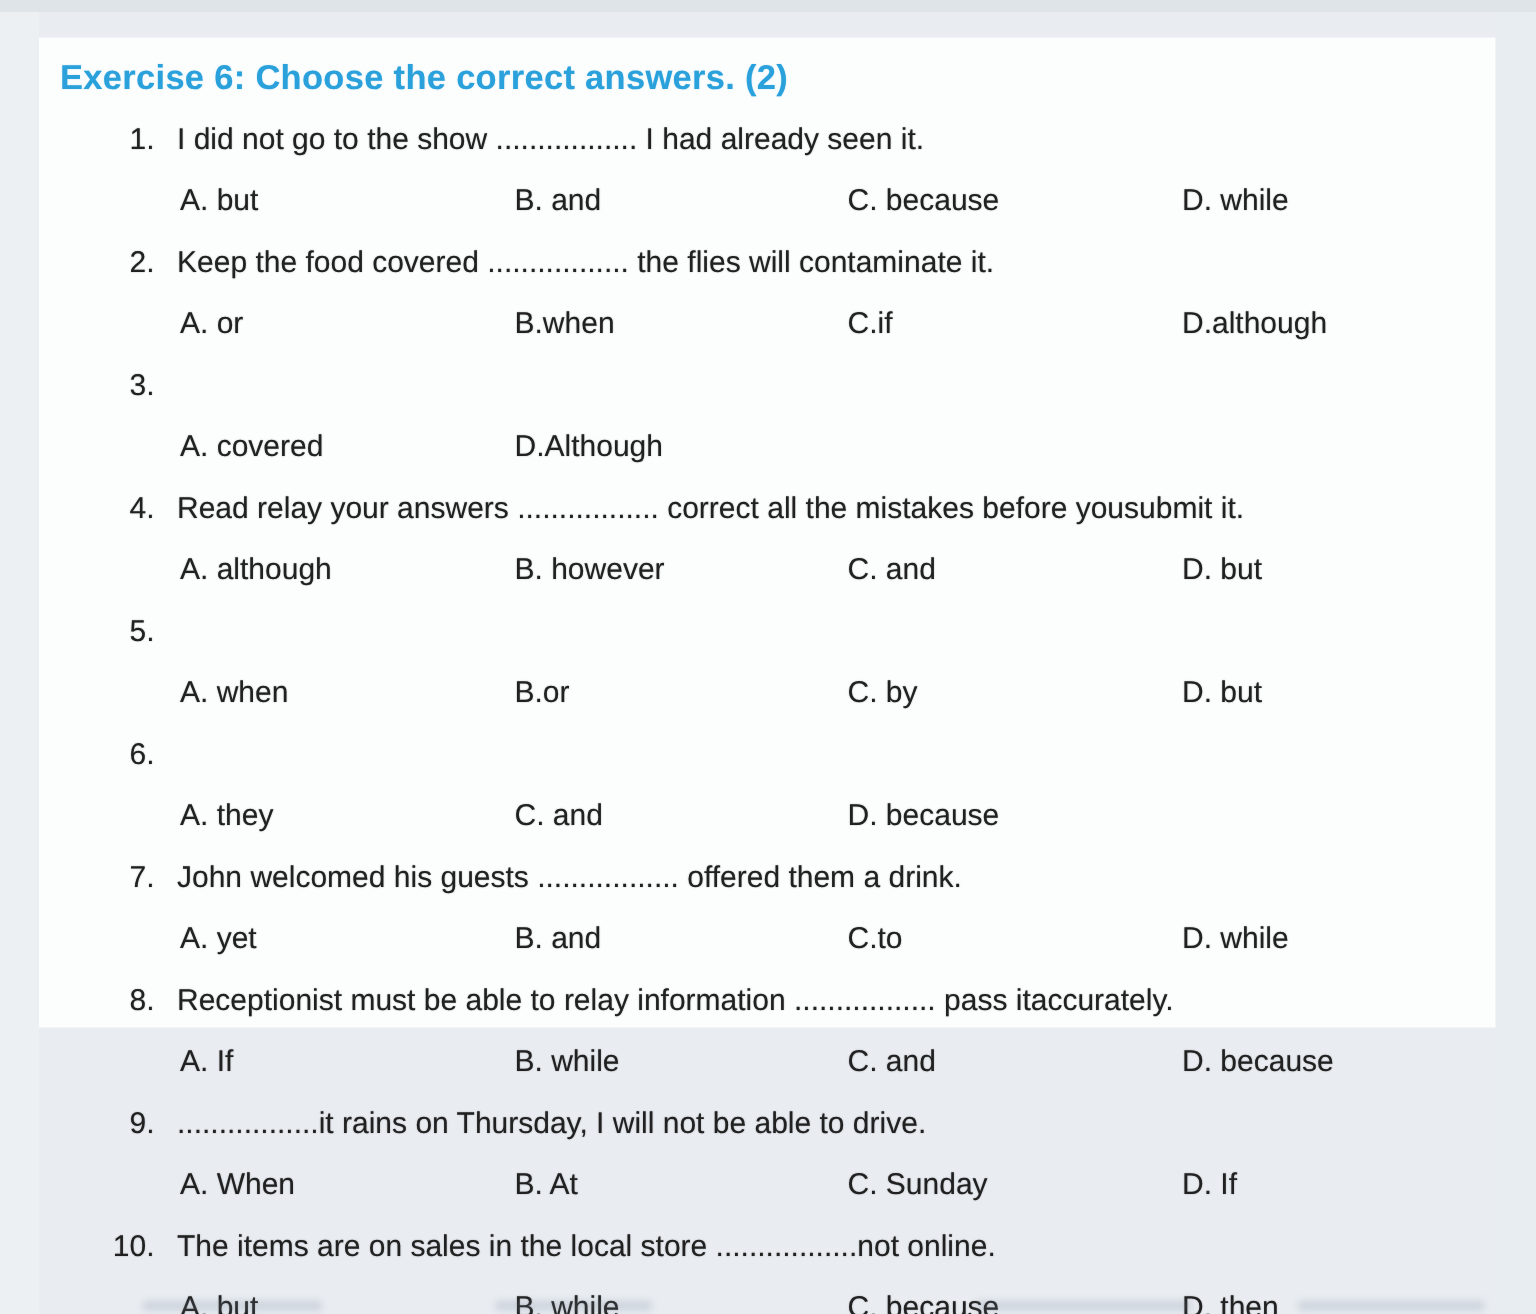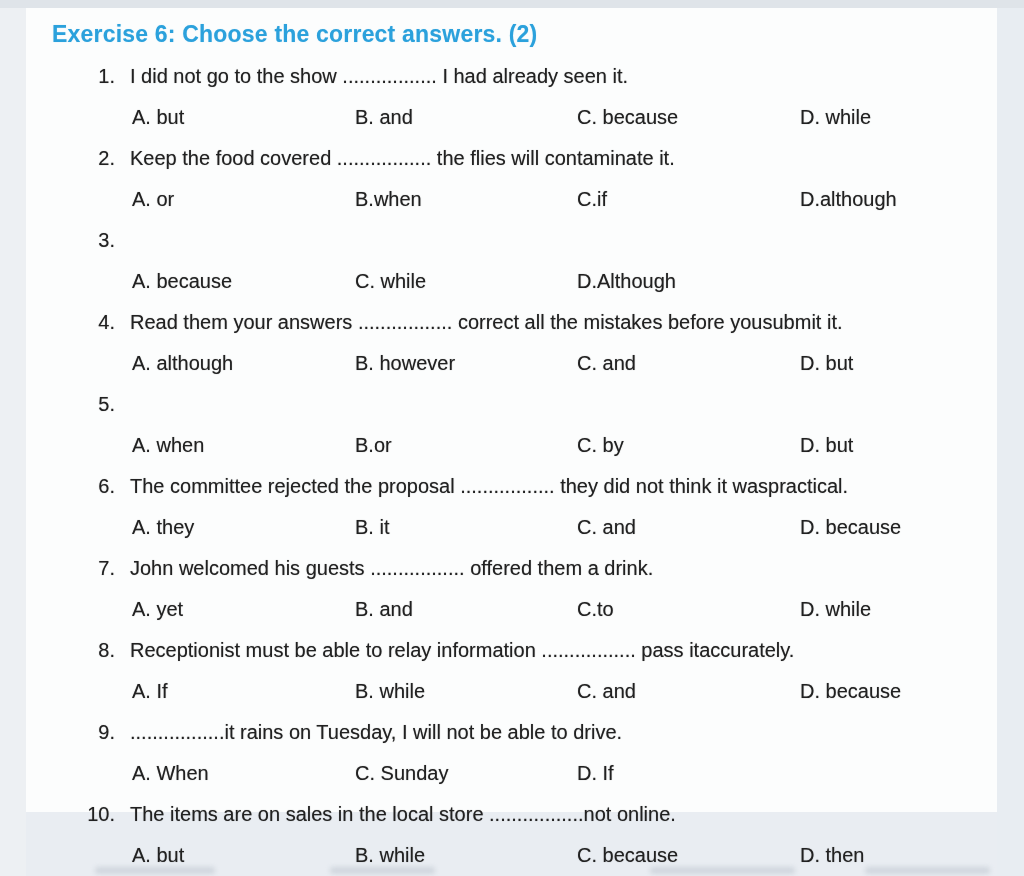--- a/index.html
+++ b/index.html
@@ -29,24 +29,23 @@
     background: #edf0f3;
   }
   .right-margin {
     position: absolute;
     left: 997px; top: 8px;
     width: 27px; height: 868px;
     background: #e8edf2;
   }
   .page {
     position: absolute;
-    left: 26px; top: 8px;
-    width: 971px; height: 804px;
+    left: 26px; top: 25px;
+    width: 971px; height: 660px;
     background: #fcfdfd;
-    padding-left: 12px;
   }
   .page-title {
     margin: 10px 0 0 14px;
     font-size: 23px;
     line-height: 32px;
     font-weight: bold;
     color: #2ba1dc;
     letter-spacing: 0.2px;
     text-shadow: 0 0 1px rgba(43,161,220,0.35);
   }
@@ -136,30 +135,29 @@
           <span class="opt">C.if</span>
           <span class="opt">D.although</span>
         </div>
       </div>
 
       <div class="q-block">
         <div class="q-line">
           <span class="q-num">3.</span>
         </div>
         <div class="opt-line">
-          <span class="opt">A. because</span>
-          <span class="opt">C. while</span>
+          <span class="opt">A. covered</span>
           <span class="opt">D.Although</span>
         </div>
       </div>
 
       <div class="q-block">
         <div class="q-line">
           <span class="q-num">4.</span>
-          <span class="q-text">Read them your answers ................. correct all the mistakes before yousubmit it.</span>
+          <span class="q-text">Read relay your answers ................. correct all the mistakes before yousubmit it.</span>
         </div>
         <div class="opt-line">
           <span class="opt">A. although</span>
           <span class="opt">B. however</span>
           <span class="opt">C. and</span>
           <span class="opt">D. but</span>
         </div>
       </div>
 
       <div class="q-block">
@@ -170,25 +168,23 @@
           <span class="opt">A. when</span>
           <span class="opt">B.or</span>
           <span class="opt">C. by</span>
           <span class="opt">D. but</span>
         </div>
       </div>
 
       <div class="q-block">
         <div class="q-line">
           <span class="q-num">6.</span>
-          <span class="q-text">The committee rejected the proposal ................. they did not think it waspractical.</span>
         </div>
         <div class="opt-line">
           <span class="opt">A. they</span>
-          <span class="opt">B. it</span>
           <span class="opt">C. and</span>
           <span class="opt">D. because</span>
         </div>
       </div>
 
       <div class="q-block">
         <div class="q-line">
           <span class="q-num">7.</span>
           <span class="q-text">John welcomed his guests ................. offered them a drink.</span>
         </div>
@@ -209,24 +205,25 @@
           <span class="opt">A. If</span>
           <span class="opt">B. while</span>
           <span class="opt">C. and</span>
           <span class="opt">D. because</span>
         </div>
       </div>
 
       <div class="q-block">
         <div class="q-line">
           <span class="q-num">9.</span>
-          <span class="q-text">.................it rains on Tuesday, I will not be able to drive.</span>
+          <span class="q-text">.................it rains on Thursday, I will not be able to drive.</span>
         </div>
         <div class="opt-line">
           <span class="opt">A. When</span>
+          <span class="opt">B. At</span>
           <span class="opt">C. Sunday</span>
           <span class="opt">D. If</span>
         </div>
       </div>
 
       <div class="q-block">
         <div class="q-line">
           <span class="q-num">10.</span>
           <span class="q-text">The items are on sales in the local store .................not online.</span>
         </div>

